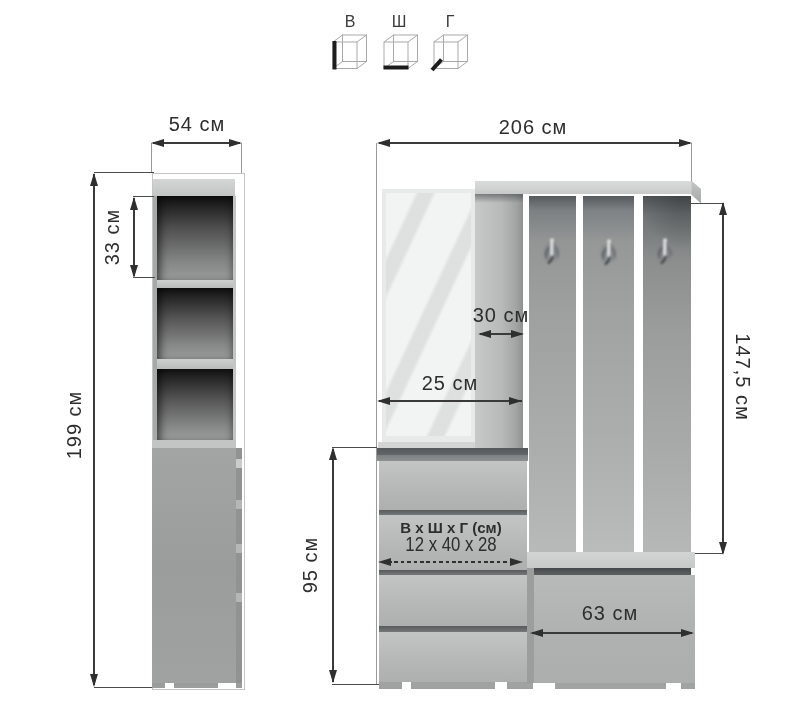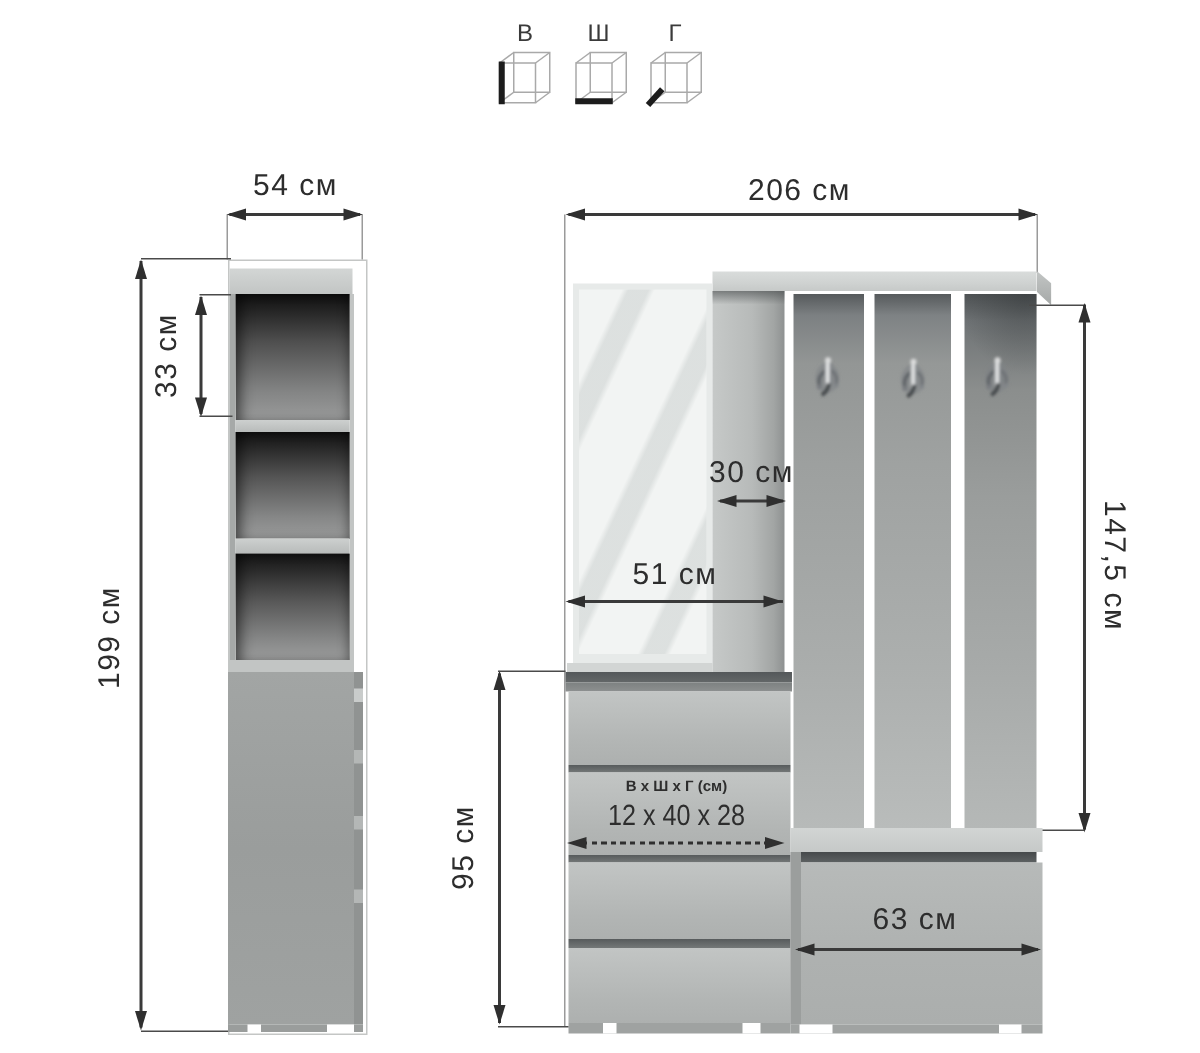--- a/index.html
+++ b/index.html
@@ -211,21 +211,21 @@
     <circle cx="11" cy="4.2" r="2" fill="#dcdddd"></circle>
   </g>
 </svg>
 
 <div class="t" style="left:501px;top:304px;transform:translateX(-50%);">30 см</div>
 
 <div class="lh" style="left:480px;top:332.8px;width:42px;"></div>
 <div class="al" style="left:478px;top:329.8px;"></div>
 <div class="ar" style="left:510.8px;top:329.8px;"></div>
 
-<div class="t" style="left:450px;top:372px;transform:translateX(-50%);">51 см</div>
+<div class="t" style="left:450px;top:372px;transform:translateX(-50%);">25 см</div>
 
 <div class="lh" style="left:379px;top:400px;width:143px;"></div>
 <div class="al" style="left:377px;top:397px;"></div>
 <div class="ar" style="left:509px;top:397px;"></div>
 
 <div class="abs" style="left:379px;top:461px;width:147.5px;height:48.5px;background:linear-gradient(180deg,#c2c5c4 0%,#b2b5b4 70%,#adb0af 100%);"></div>
 
 <div class="abs" style="left:379px;top:509.5px;width:147.5px;height:5.8px;background:linear-gradient(180deg,#575b5c,#747878);"></div>
 
 <div class="abs" style="left:379px;top:515.3px;width:147.5px;height:54.3px;background:linear-gradient(180deg,#c2c5c4 0%,#b2b5b4 70%,#adb0af 100%);"></div>
@@ -237,21 +237,21 @@
 <div class="abs" style="left:379px;top:625.8px;width:147.5px;height:5.8px;background:linear-gradient(180deg,#575b5c,#747878);"></div>
 
 <div class="abs" style="left:379px;top:631.6px;width:147.5px;height:50.4px;background:linear-gradient(180deg,#c2c5c4 0%,#b2b5b4 70%,#adb0af 100%);"></div>
 
 <div class="abs" style="left:379px;top:682px;width:147.5px;height:7px;background:#9fa2a1;"></div>
 
 <div class="abs" style="left:402px;top:682px;width:9px;height:7px;background:#fff;"></div>
 
 <div class="abs" style="left:495px;top:682px;width:12px;height:7px;background:#fff;"></div>
 
-<div class="t" style="left:451px;top:519px;transform:translateX(-50%);font-size:10px;font-weight:bold;letter-spacing:0;">В х Ш х Г (см)</div>
+<div class="t" style="left:451px;top:519px;transform:translateX(-50%);font-size:15px;font-weight:bold;letter-spacing:0;">В х Ш х Г (см)</div>
 
 <div class="t" style="left:451px;top:533px;transform:translateX(-50%) scaleX(0.86);font-size:19.5px;letter-spacing:0;">12 х 40 х 28</div>
 
 <div class="abs" style="left:388px;top:560.6px;width:123px;height:2.4px;background:repeating-linear-gradient(90deg,#2f2f2f 0 3.6px,transparent 3.6px 6.4px);"></div>
 <div class="al" style="left:377.5px;top:558px;"></div>
 <div class="ar" style="left:509.6px;top:558px;"></div>
 
 <div class="t" style="left:310px;top:565px;transform:translate(-50%,-50%) rotate(-90deg);">95 см</div>
 
 <div class="lv" style="left:331.6px;top:449px;height:233px;"></div>

